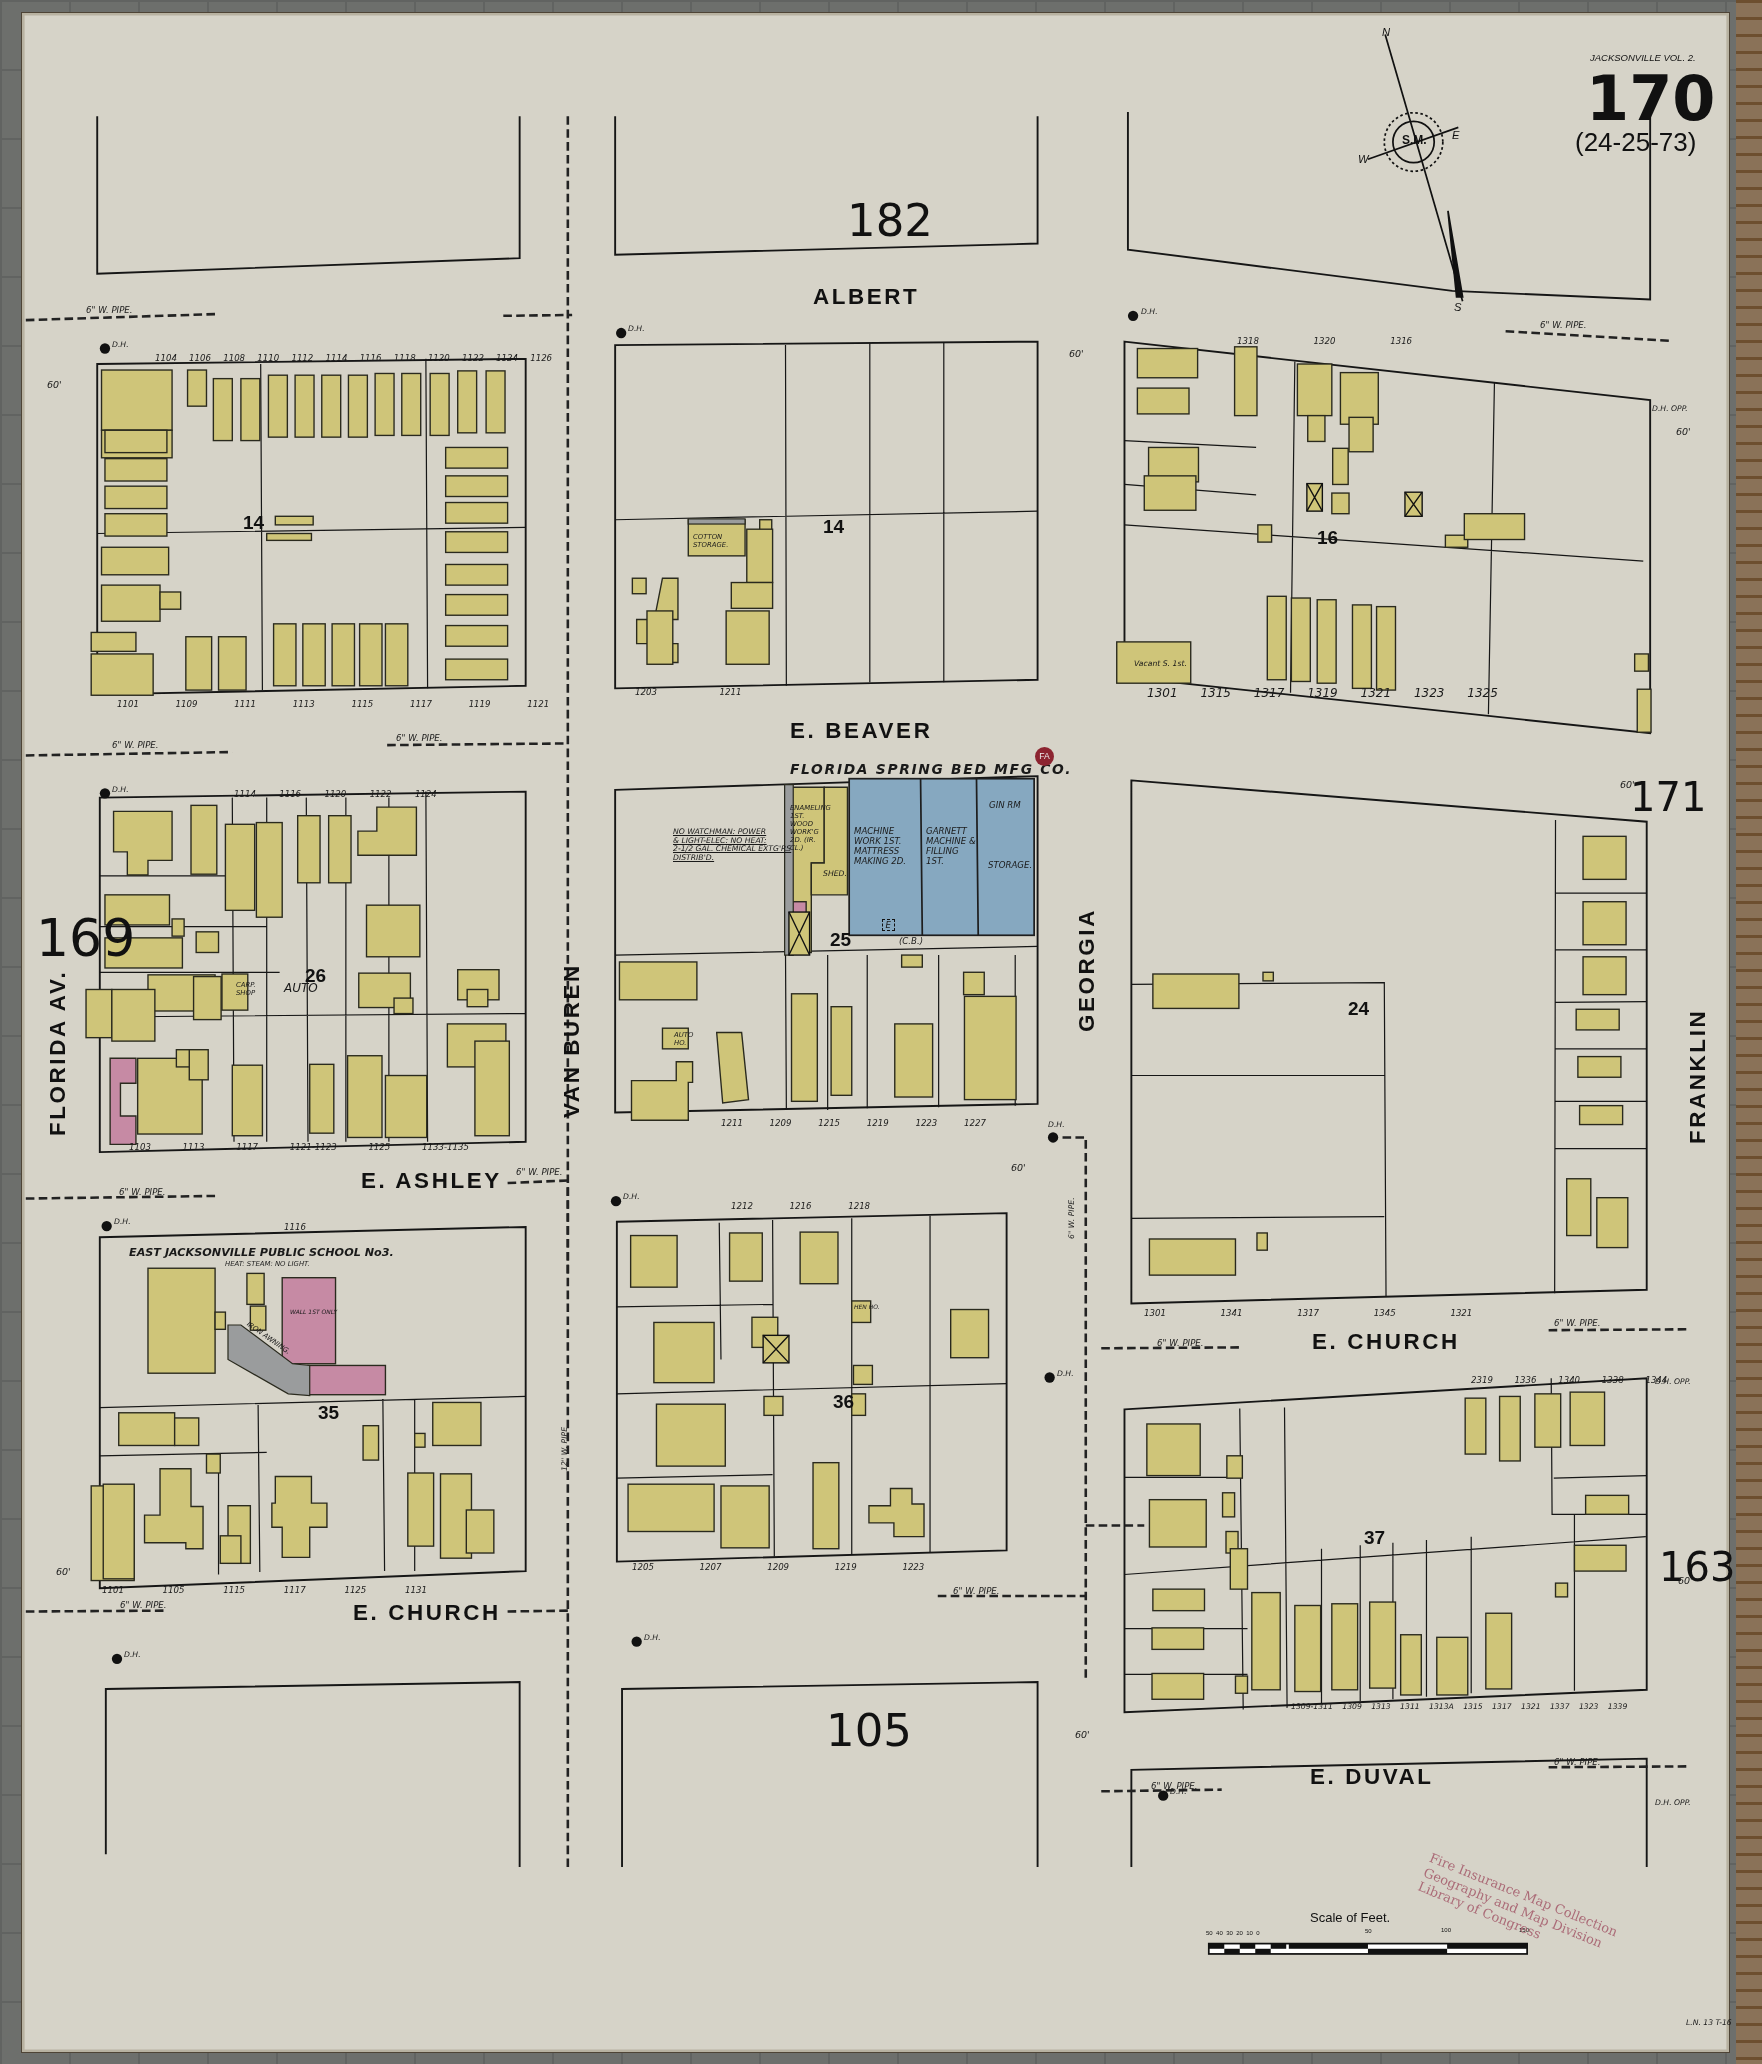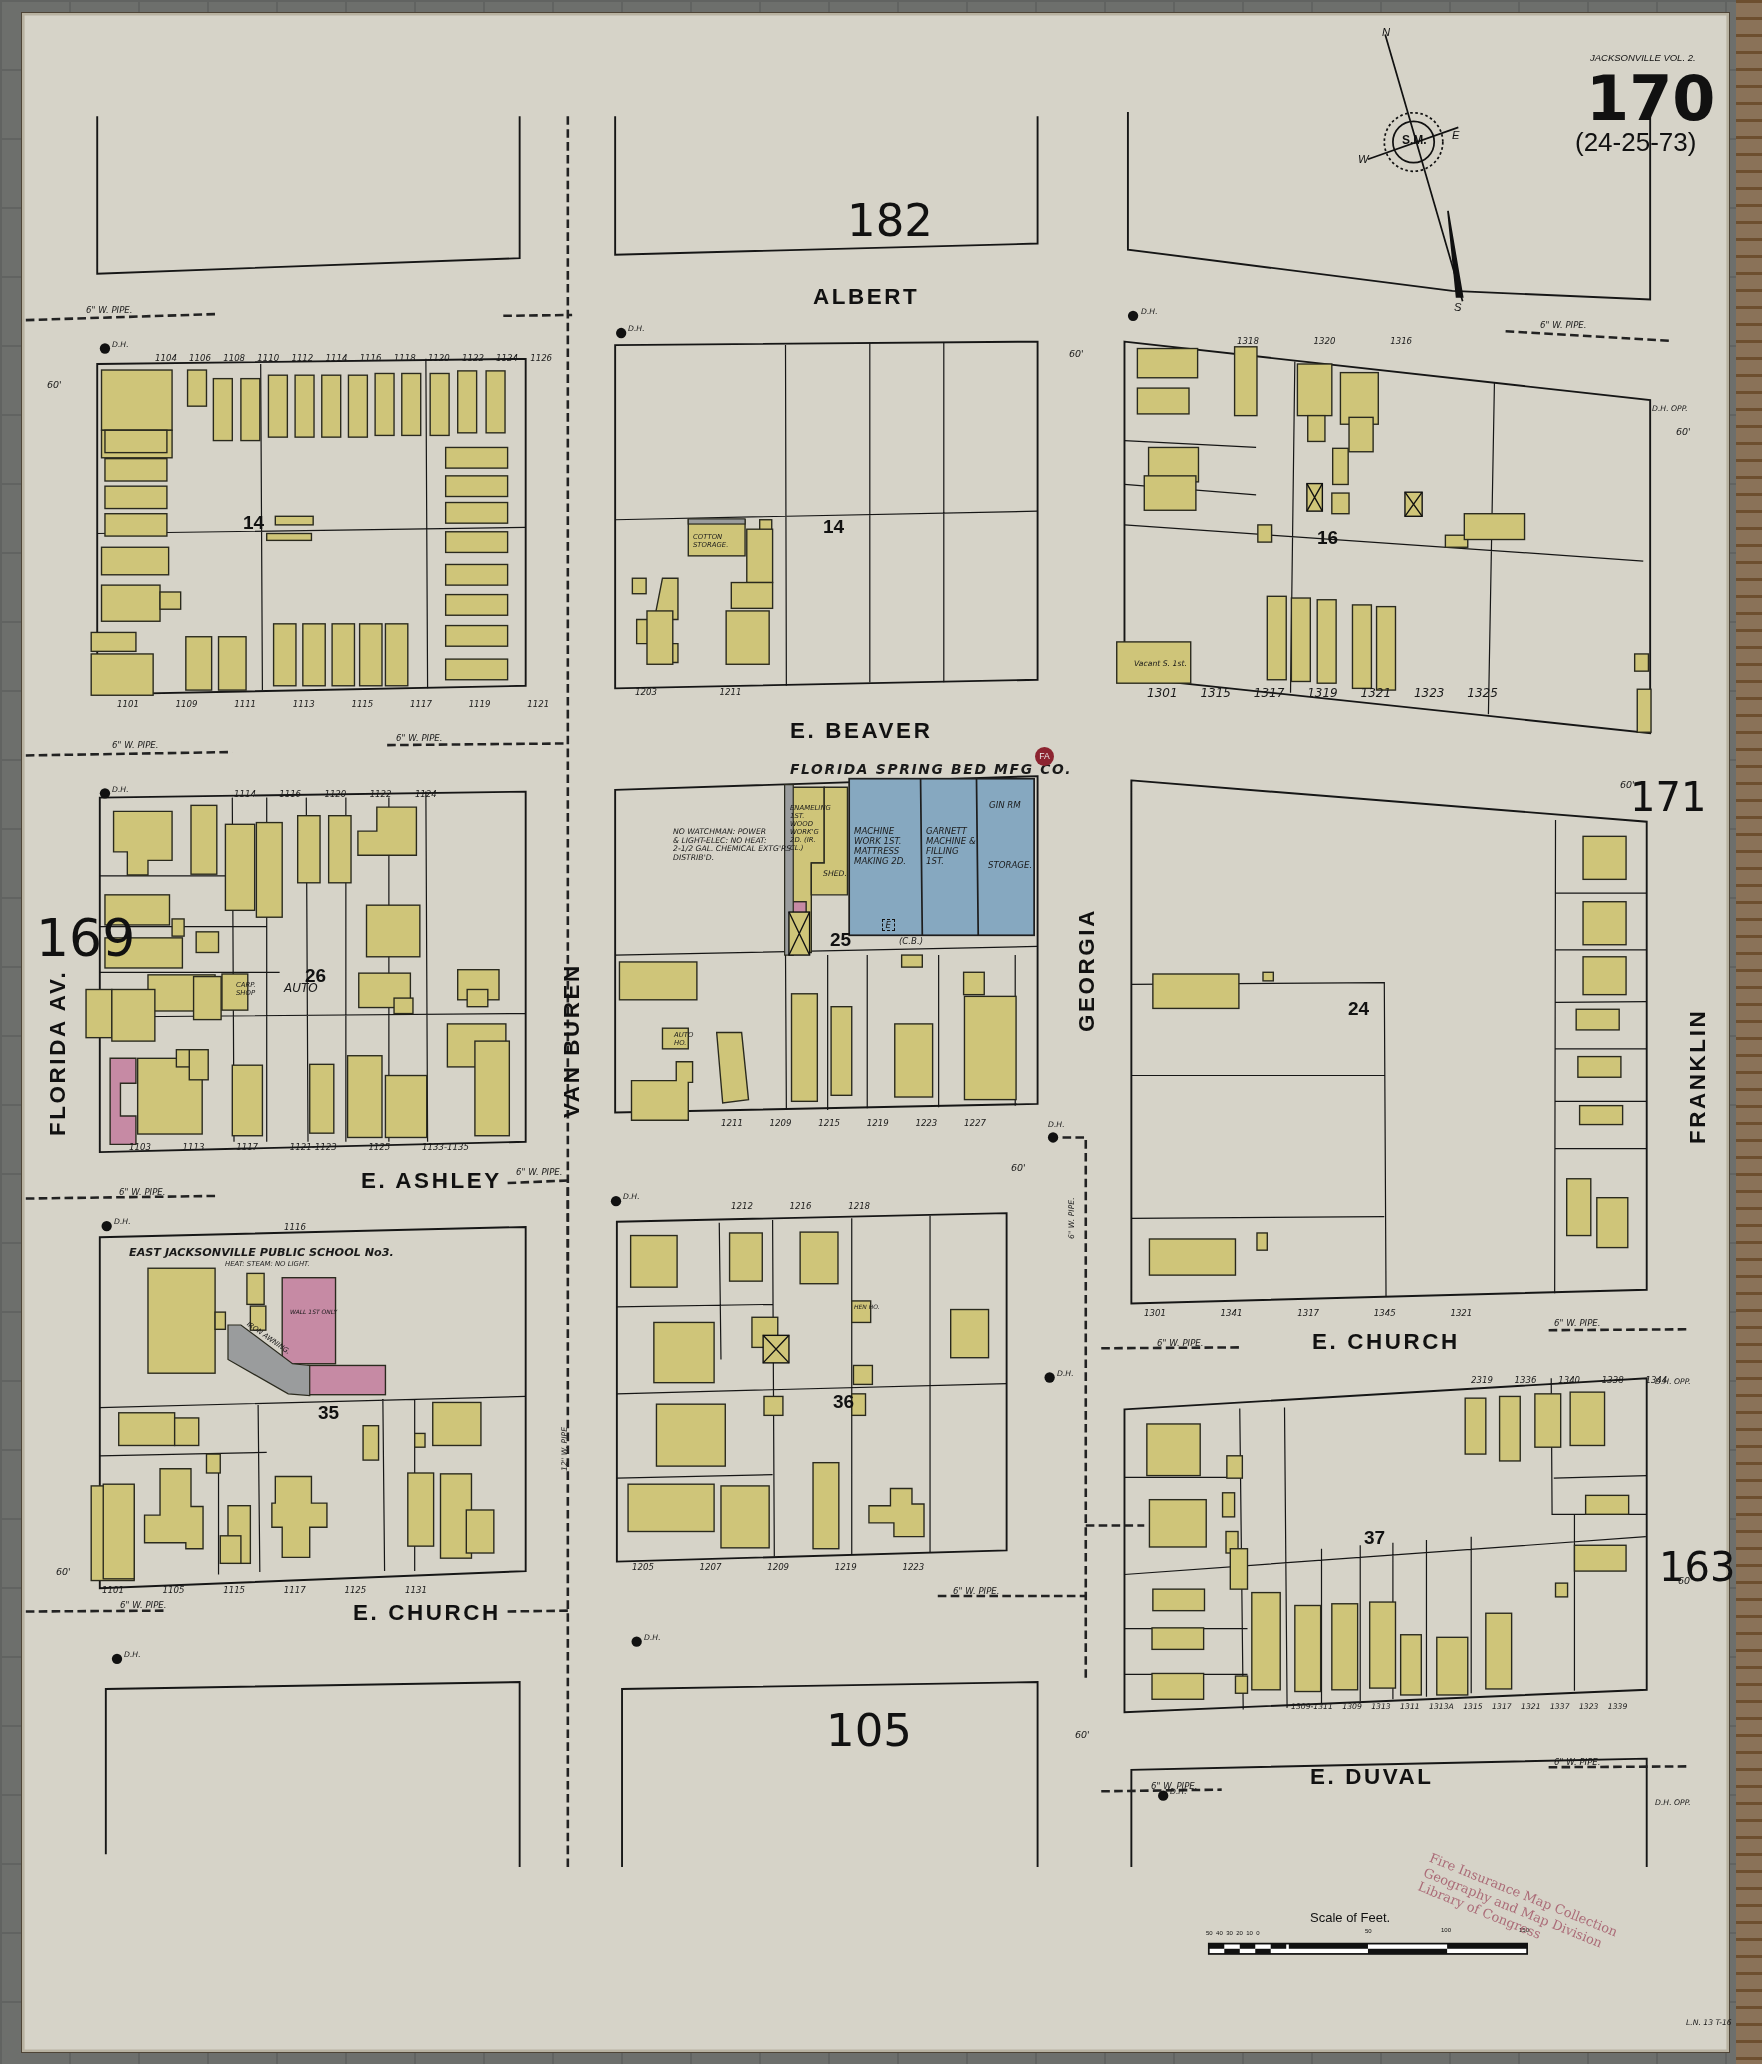--- a/index.html
+++ b/index.html
@@ -382,21 +382,21 @@
 <div class="lbl block-num" style="left:1317px;top:527px;font-size:19px;">16</div>
 <div class="lbl block-num" style="left:305px;top:965px;font-size:19px;">26</div>
 <div class="lbl block-num" style="left:830px;top:929px;font-size:19px;">25</div>
 <div class="lbl block-num" style="left:1348px;top:998px;font-size:19px;">24</div>
 <div class="lbl block-num" style="left:318px;top:1402px;font-size:19px;">35</div>
 <div class="lbl block-num" style="left:833px;top:1381px;font-size:19px;margin-top:10px;">36</div>
 <div class="lbl block-num" style="left:1364px;top:1527px;font-size:19px;">37</div>
 
 <div class="lbl hand" style="left:790px;top:761px;font-size:13.8px;font-weight:bold;letter-spacing:1.7px;">FLORIDA  SPRING  BED  MFG CO.</div>
 <div class="fa-badge" style="left:1035px;top:747px;">FA</div>
-<div class="lbl hand" style="left:673px;top:828px;font-size:7.7px;line-height:8.6px;">
+<div class="lbl hand" style="left:673px;top:828px;font-size:7.7px;line-height:8.6px;text-decoration:underline;">
   <div>NO WATCHMAN: POWER</div>
   <div>&amp; LIGHT-ELEC: NO HEAT:</div>
   <div>2-1/2 GAL. CHEMICAL EXTG'RS</div>
   <div>DISTRIB'D.</div>
 </div>
 <div class="lbl hand" style="left:854px;top:826px;font-size:8.6px;width:60px;white-space:normal;">MACHINE WORK 1ST. MATTRESS MAKING 2D.</div>
 <div class="lbl hand" style="left:926px;top:826px;font-size:8.6px;width:50px;white-space:normal;">GARNETT MACHINE &amp; FILLING 1ST.</div>
 <div class="lbl hand" style="left:989px;top:800px;font-size:8.6px;">GIN RM</div>
 <div class="lbl hand" style="left:988px;top:860px;font-size:8.6px;">STORAGE.</div>
 <div class="lbl hand" style="left:899px;top:936px;font-size:8.6px;">(C.B.)</div>

